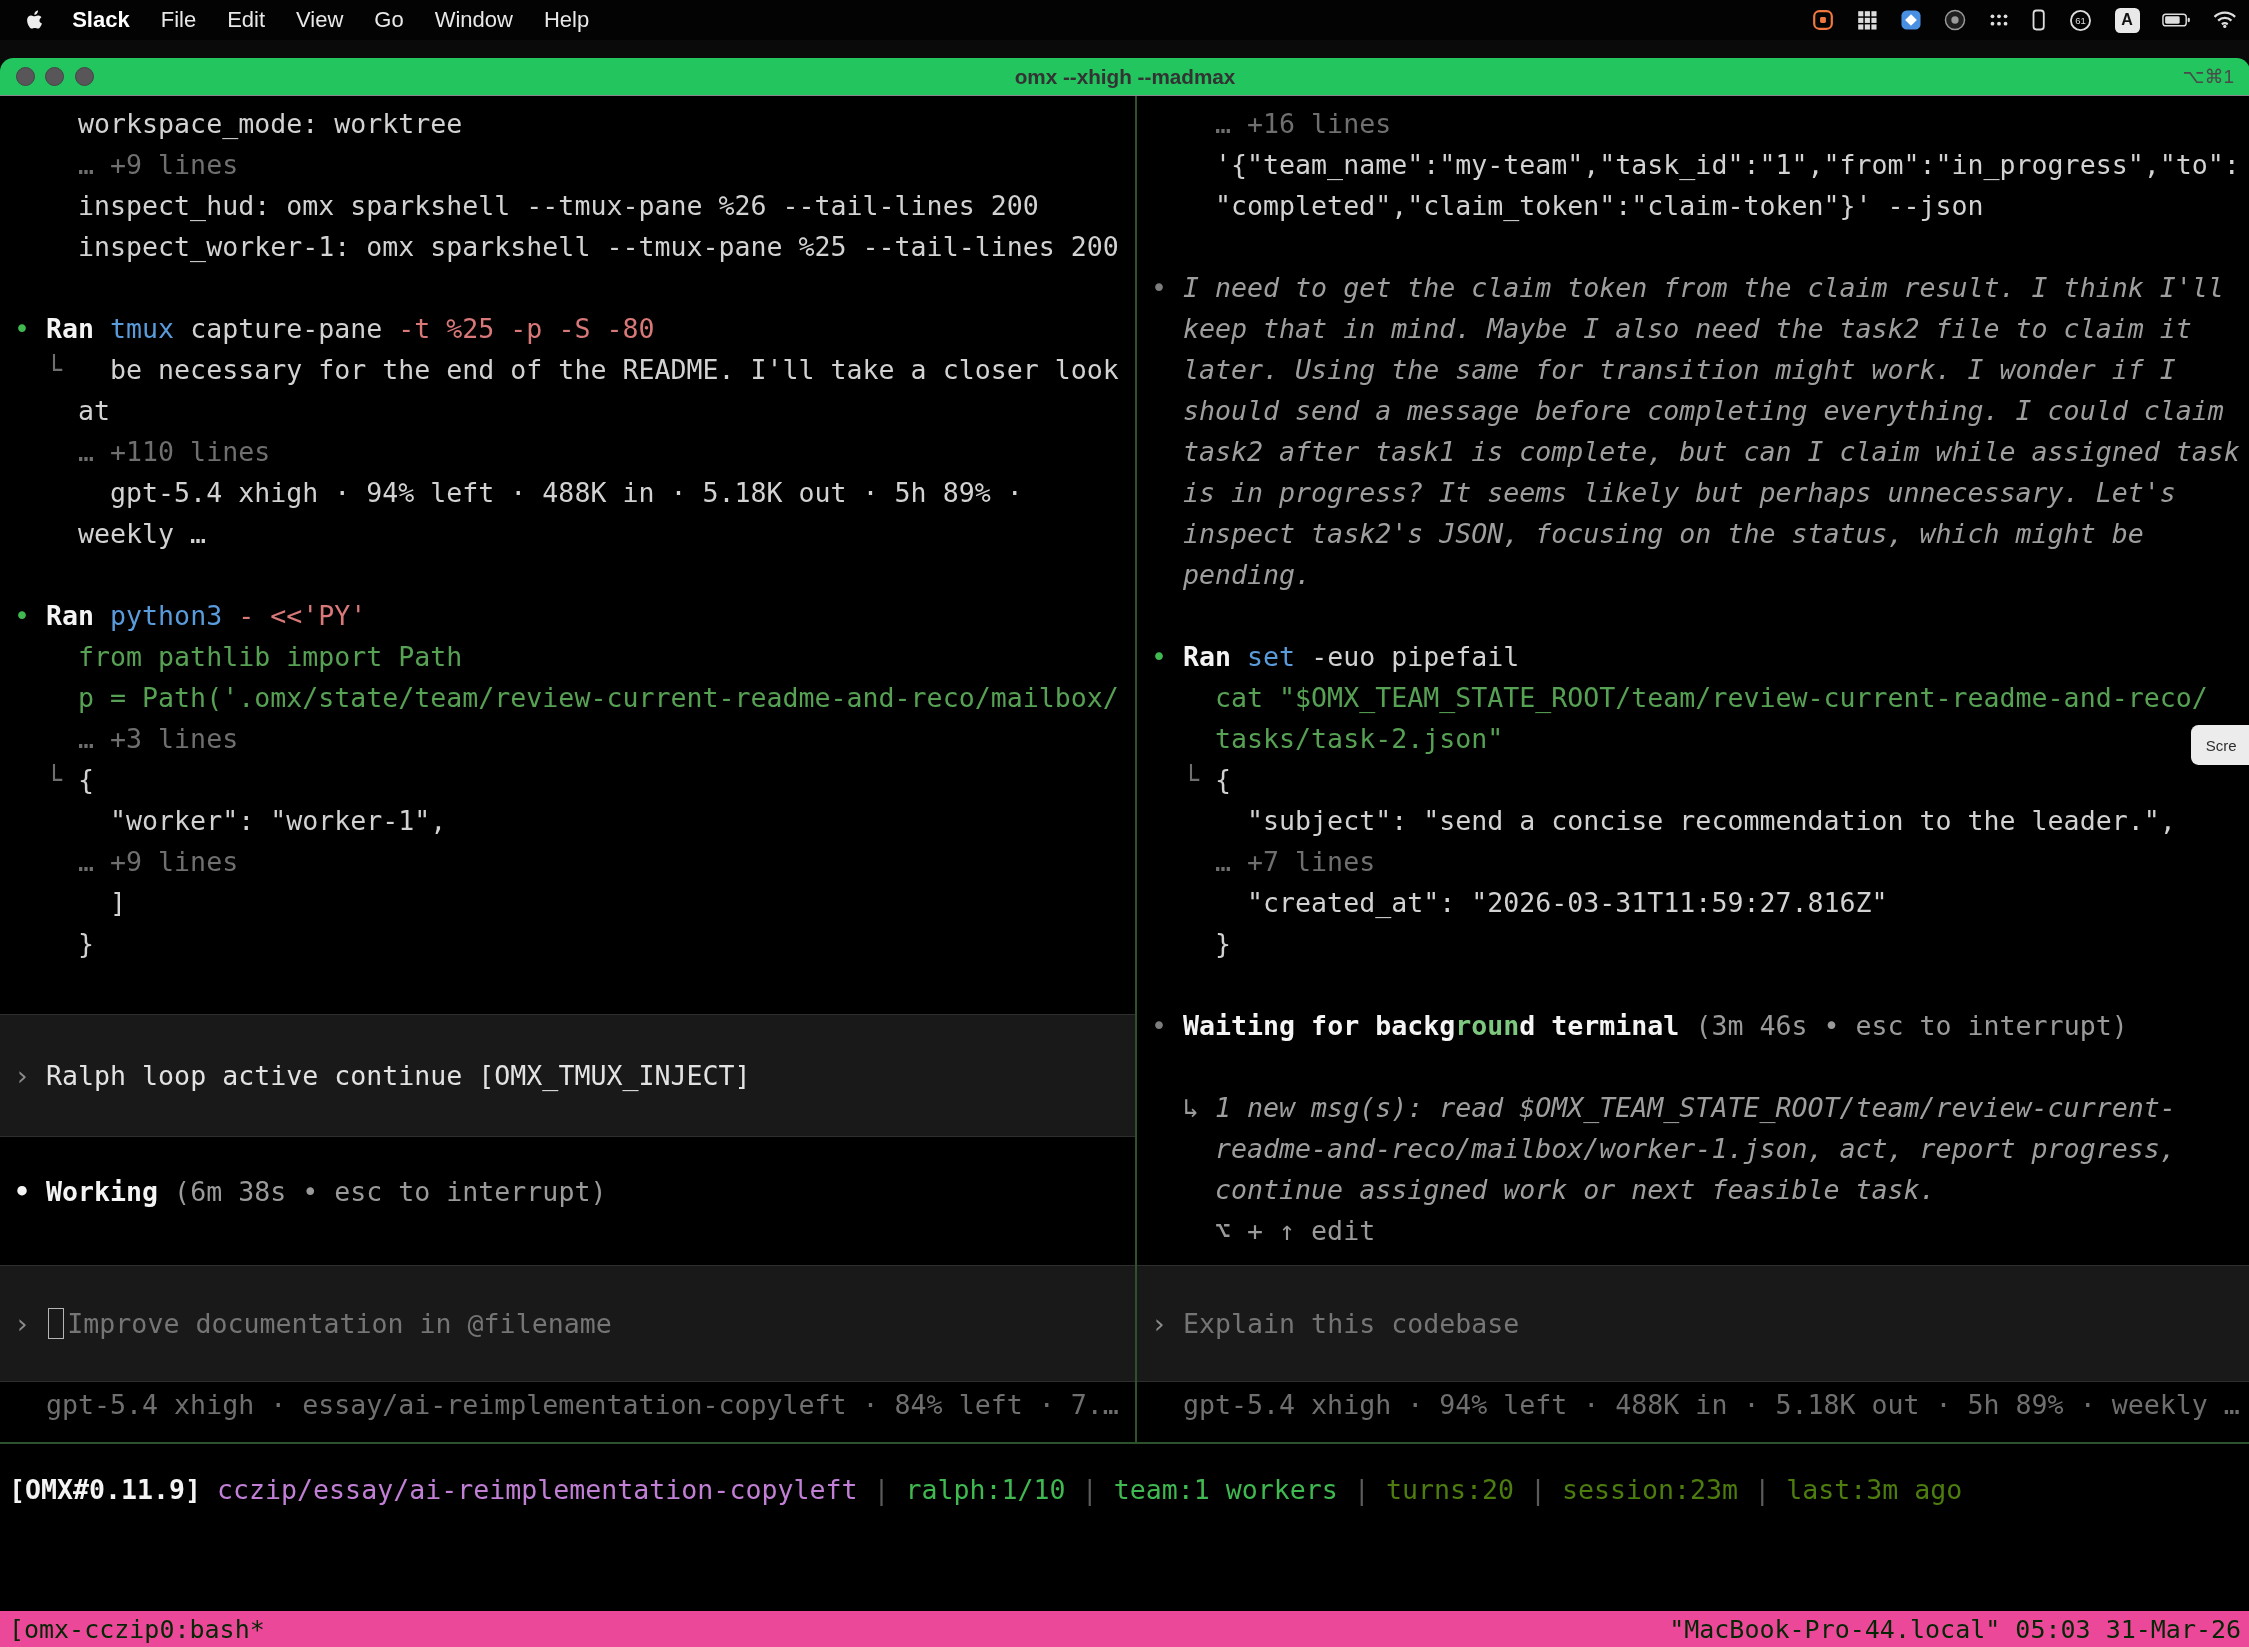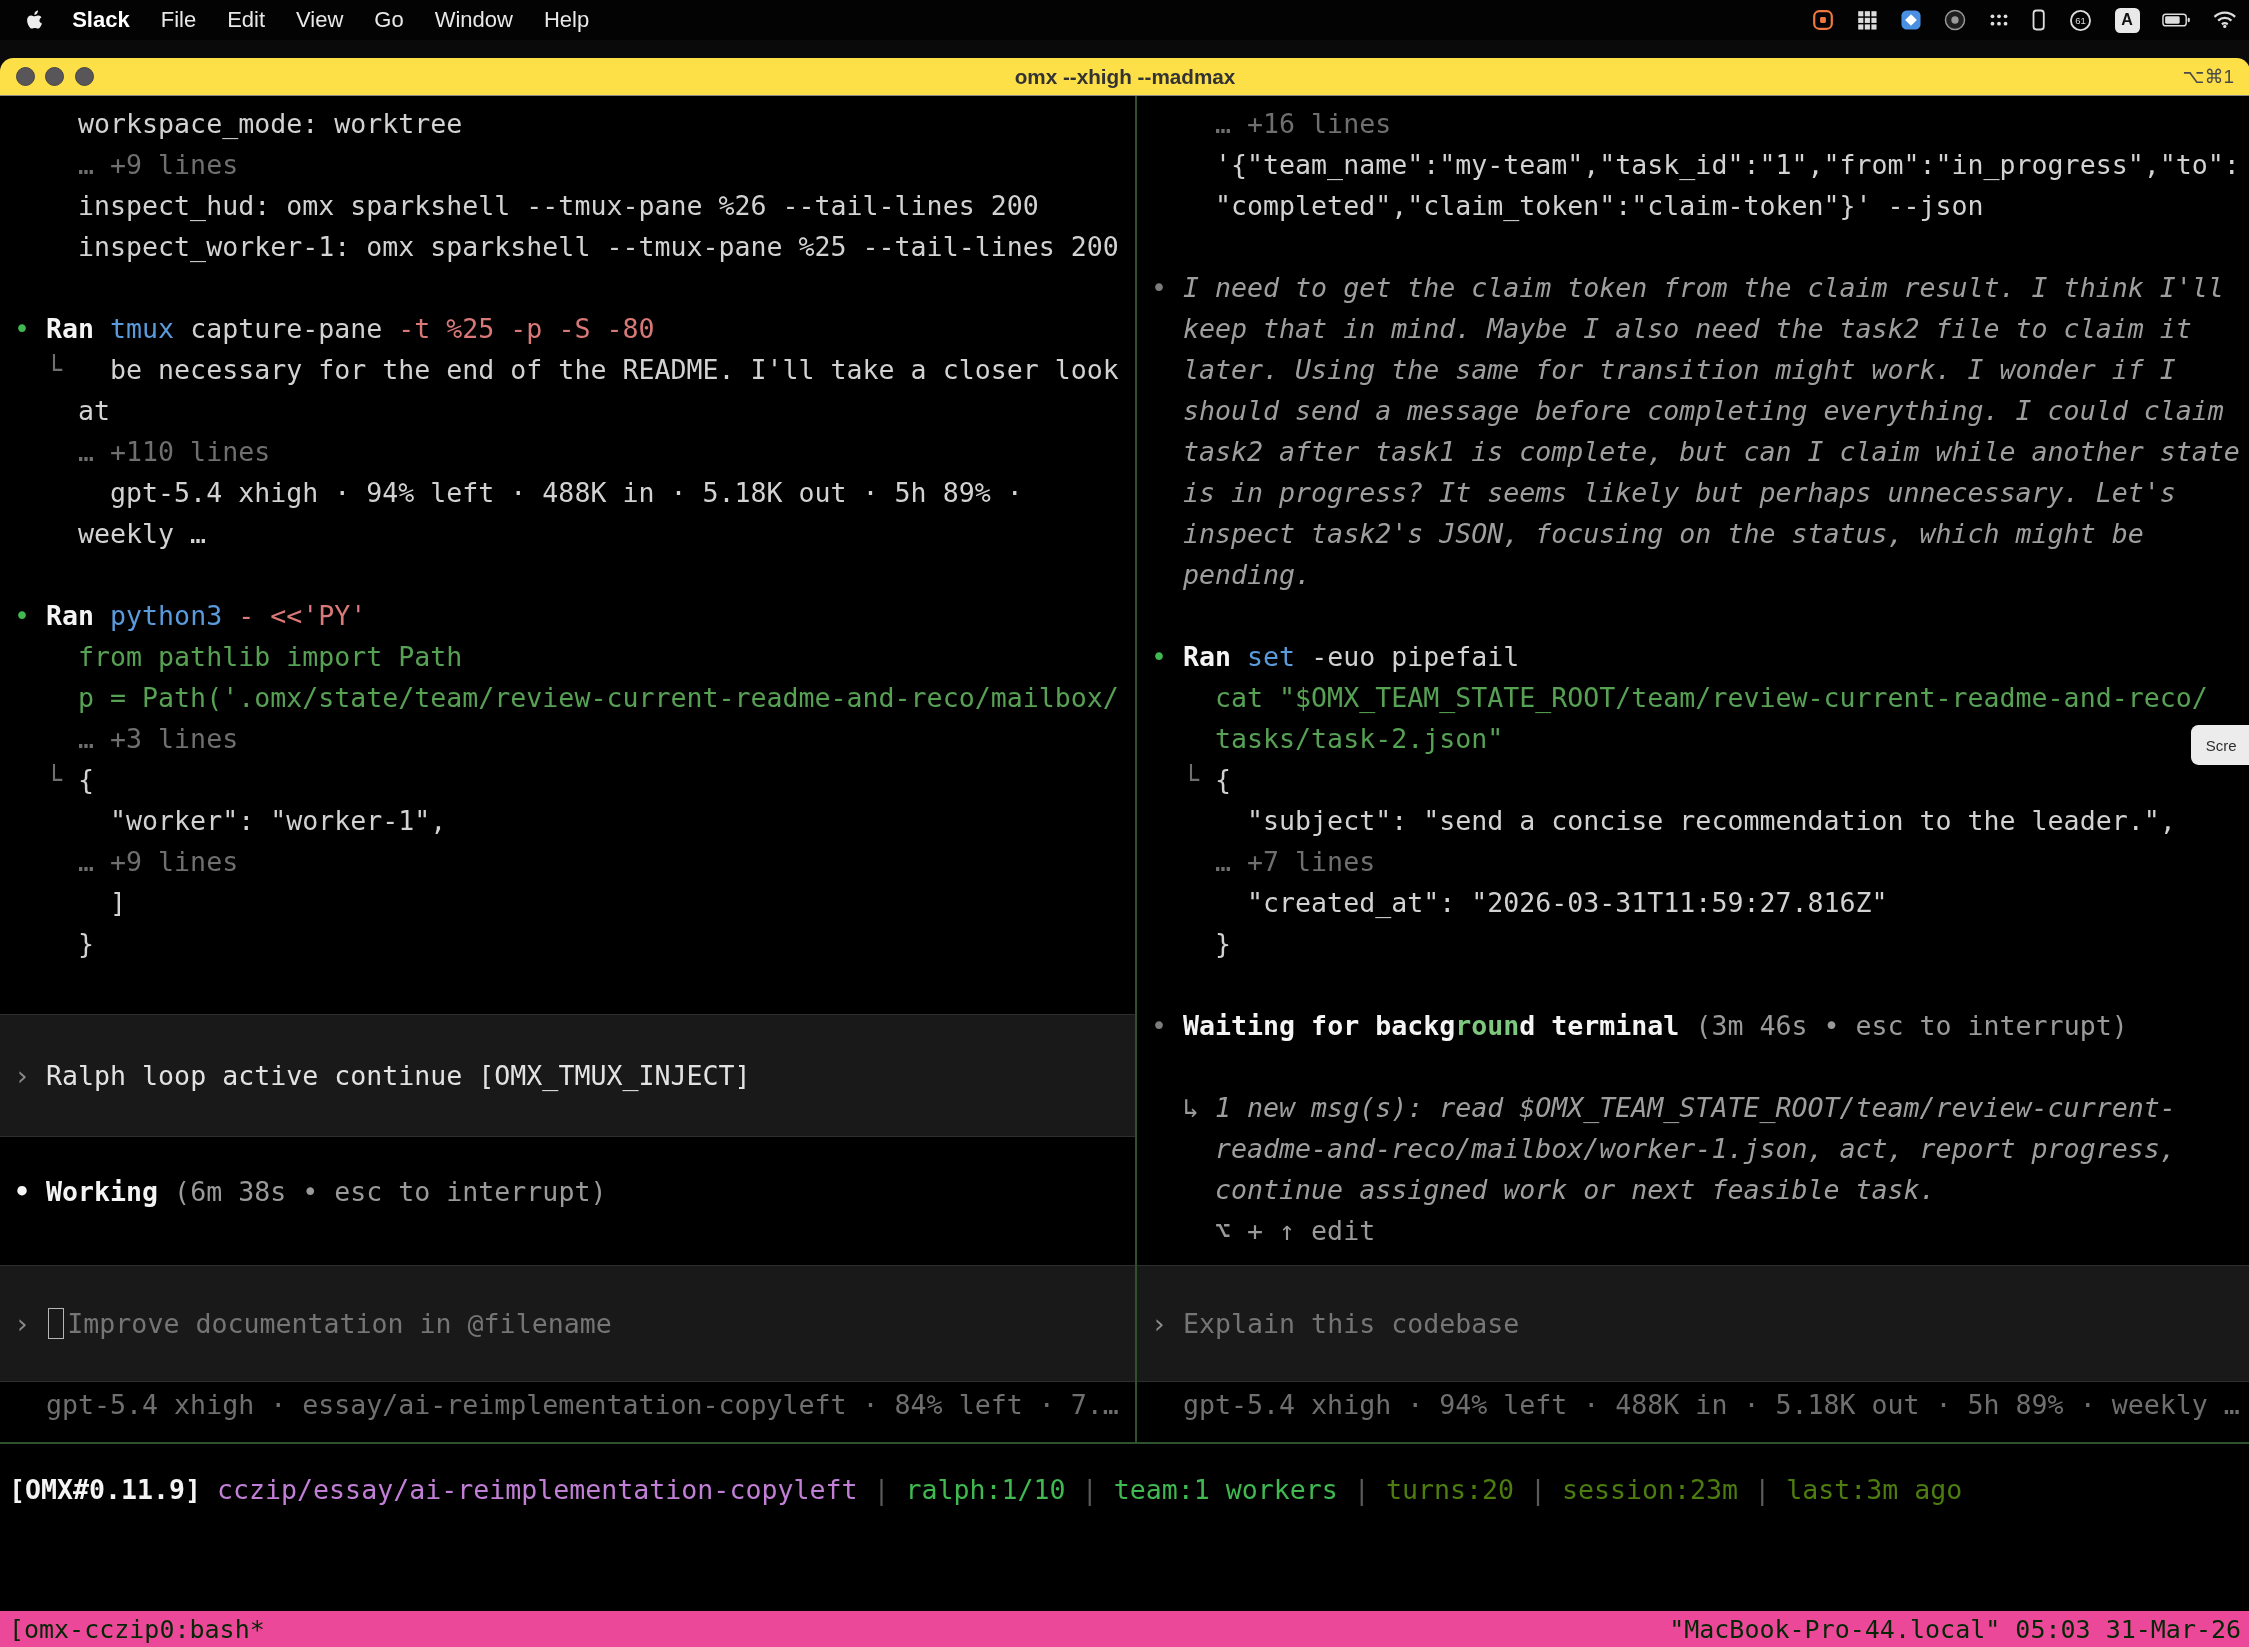--- a/index.html
+++ b/index.html
@@ -14,21 +14,21 @@
   .menu-item{cursor:default;}
   .menu-item:first-child{font-weight:bold;color:#fff;}
   .apple{display:flex;align-items:center;}
   .menu-right{display:flex;align-items:center;gap:22px;padding-right:13.3px;}
   .menu-right .icon{display:flex;align-items:center;justify-content:center;}
   .kbd-a{display:inline-flex;align-items:center;justify-content:center;width:25px;height:25px;
          background:#e9e9e9;color:#111;border-radius:5.2px;font-weight:bold;font-size:16px;}
   
   .window{position:absolute;top:58px;left:0;width:2250px;height:1590px;
           border-radius:13.3px 13.3px 0 0;overflow:hidden;background:#000;}
-  .titlebar{position:relative;height:37px;background:#fde047;border-bottom:0.7px solid #8a888a;
+  .titlebar{position:relative;height:37px;background:#22c55e;border-bottom:0.7px solid #8a888a;
             display:flex;align-items:center;font-family:"Liberation Sans",sans-serif;}
   .lights{position:absolute;left:16px;top:0;height:37px;display:flex;align-items:center;gap:10.3px;}
   .light{width:17px;height:17px;border-radius:50%;background:#585658;border:0.7px solid #464446;}
   .wtitle{flex:1;text-align:center;color:#333;font-size:20.7px;font-weight:600;}
   .wshortcut{position:absolute;right:16px;top:0;height:37px;display:flex;align-items:center;
              color:#4a4a4a;font-size:19px;}
   
   .term{position:relative;width:100%;height:1552px;background:#000;font-size:26.6px;color:#d2d2d2;}
   .pane{position:absolute;top:0;height:1464px;overflow:hidden;}
   .pane-left{left:0;width:1135px;}
@@ -227,21 +227,21 @@
       <div class="pane pane-right">
         <div class="lines">
             <div class="tl"><span class="dim">    … +16 lines</span></div>
             <div class="tl"><span class="fg">    '{"team_name":"my-team","task_id":"1","from":"in_progress","to":</span></div>
             <div class="tl"><span class="fg">    "completed","claim_token":"claim-token"}' --json</span></div>
             <div class="tl"><span class="fg"> </span></div>
             <div class="tl"><span class="dimdot">• </span><span class="ital">I need to get the claim token from the claim result. I think I'll</span></div>
             <div class="tl"><span class="ital">  keep that in mind. Maybe I also need the task2 file to claim it</span></div>
             <div class="tl"><span class="ital">  later. Using the same for transition might work. I wonder if I</span></div>
             <div class="tl"><span class="ital">  should send a message before completing everything. I could claim</span></div>
-            <div class="tl"><span class="ital">  task2 after task1 is complete, but can I claim while another state</span></div>
+            <div class="tl"><span class="ital">  task2 after task1 is complete, but can I claim while assigned task</span></div>
             <div class="tl"><span class="ital">  is in progress? It seems likely but perhaps unnecessary. Let's</span></div>
             <div class="tl"><span class="ital">  inspect task2's JSON, focusing on the status, which might be</span></div>
             <div class="tl"><span class="ital">  pending.</span></div>
             <div class="tl"><span class="fg"> </span></div>
             <div class="tl"><span class="dot">• </span><span class="b">Ran </span><span class="cmd">set </span><span class="fg">-euo pipefail</span></div>
             <div class="tl"><span class="grn">    cat "$OMX_TEAM_STATE_ROOT/team/review-current-readme-and-reco/</span></div>
             <div class="tl"><span class="grn">    tasks/task-2.json"</span></div>
             <div class="tl"><span class="dim">  └ </span><span class="fg">{</span></div>
             <div class="tl"><span class="fg">      "subject": "send a concise recommendation to the leader.",</span></div>
             <div class="tl"><span class="dim">    … +7 lines</span></div>

